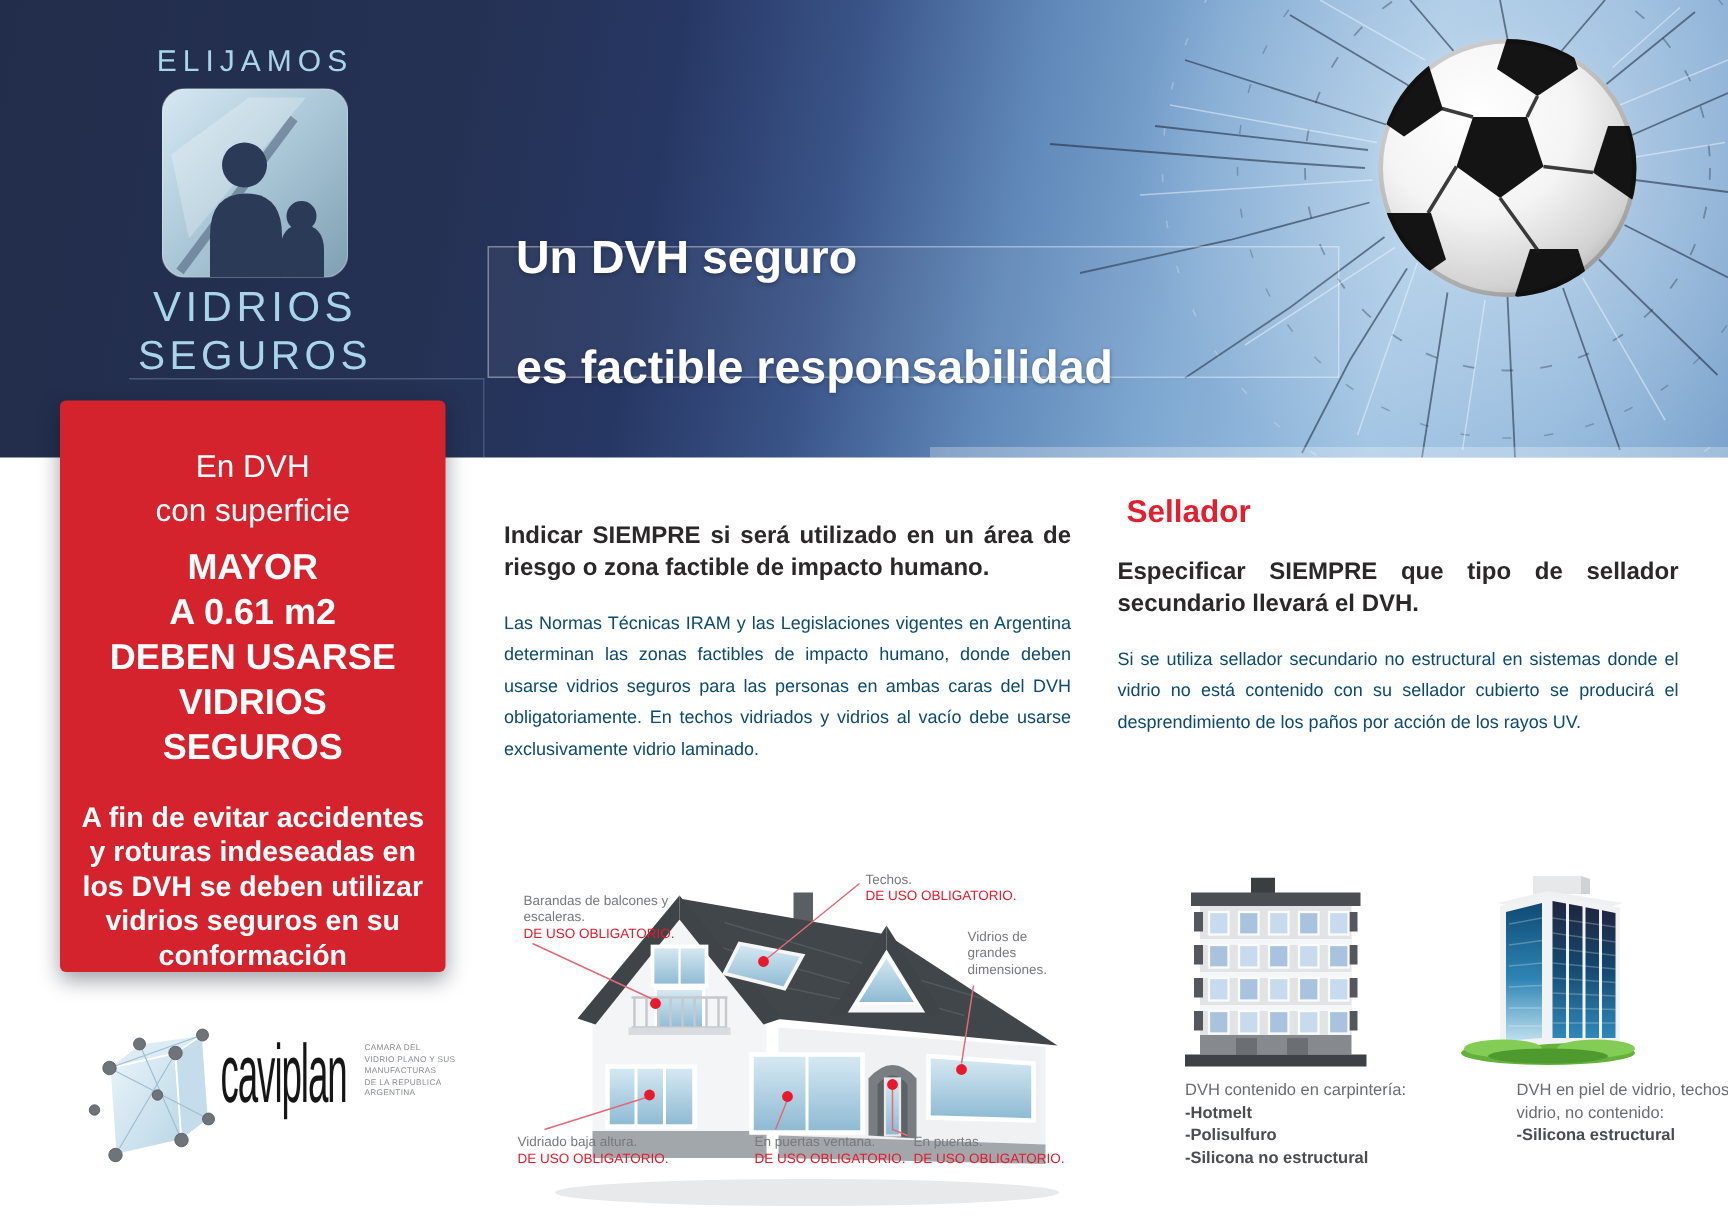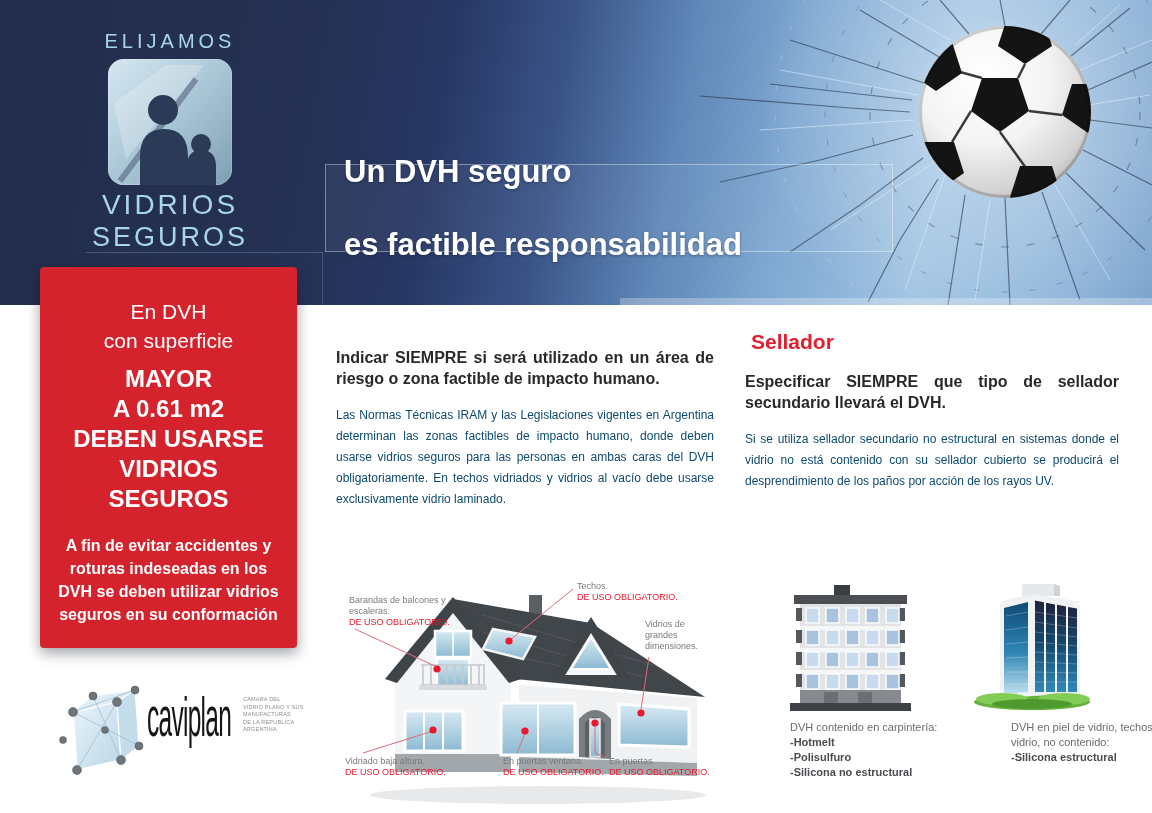--- a/index.html
+++ b/index.html
@@ -24,21 +24,21 @@
         border:1px solid rgba(255,255,255,0.38);background:rgba(255,255,255,0.05);
         display:flex;flex-direction:column;justify-content:center;padding-left:18px;box-sizing:border-box;gap:36px;}
   .title-l1,.title-l2{color:#ffffff;font-size:31px;font-weight:bold;line-height:37px;
         text-shadow:0 1px 3px rgba(20,30,50,0.45);}
   
   .red-panel{position:absolute;left:40px;top:267px;width:257px;height:381px;background:var(--panel_red);
         border-radius:4px;box-shadow:0 5px 14px rgba(10,15,30,0.4);color:#fff;text-align:center;box-sizing:border-box;padding-top:30px;}
   .rp-l1{font-size:21px;line-height:29px;font-weight:400;}
   .rp-em{font-size:24px;line-height:30px;font-weight:bold;}
   .rp-em-group{margin-top:9px;}
-  .rp-foot{font-size:16px;line-height:23px;font-weight:bold;width:232px;margin:20px auto 0 auto;}
+  .rp-foot{font-size:19px;line-height:23px;font-weight:bold;width:232px;margin:20px auto 0 auto;}
   
   .caviplan{position:absolute;left:55px;top:680px;width:250px;height:115px;}
   .cube{position:absolute;left:0;top:2px;}
   .cavi-word{position:absolute;left:92px;top:6px;font-size:34px;font-weight:500;color:#161616;
         transform:scale(0.72,1.62);transform-origin:left top;letter-spacing:-1px;}
   .cavi-sub{position:absolute;left:188px;top:16px;width:70px;font-size:5.5px;line-height:7.5px;
         color:#8b8d90;letter-spacing:0.2px;}
   
   .col{position:absolute;top:330px;}
   .col-mid{left:336px;width:378px;}

